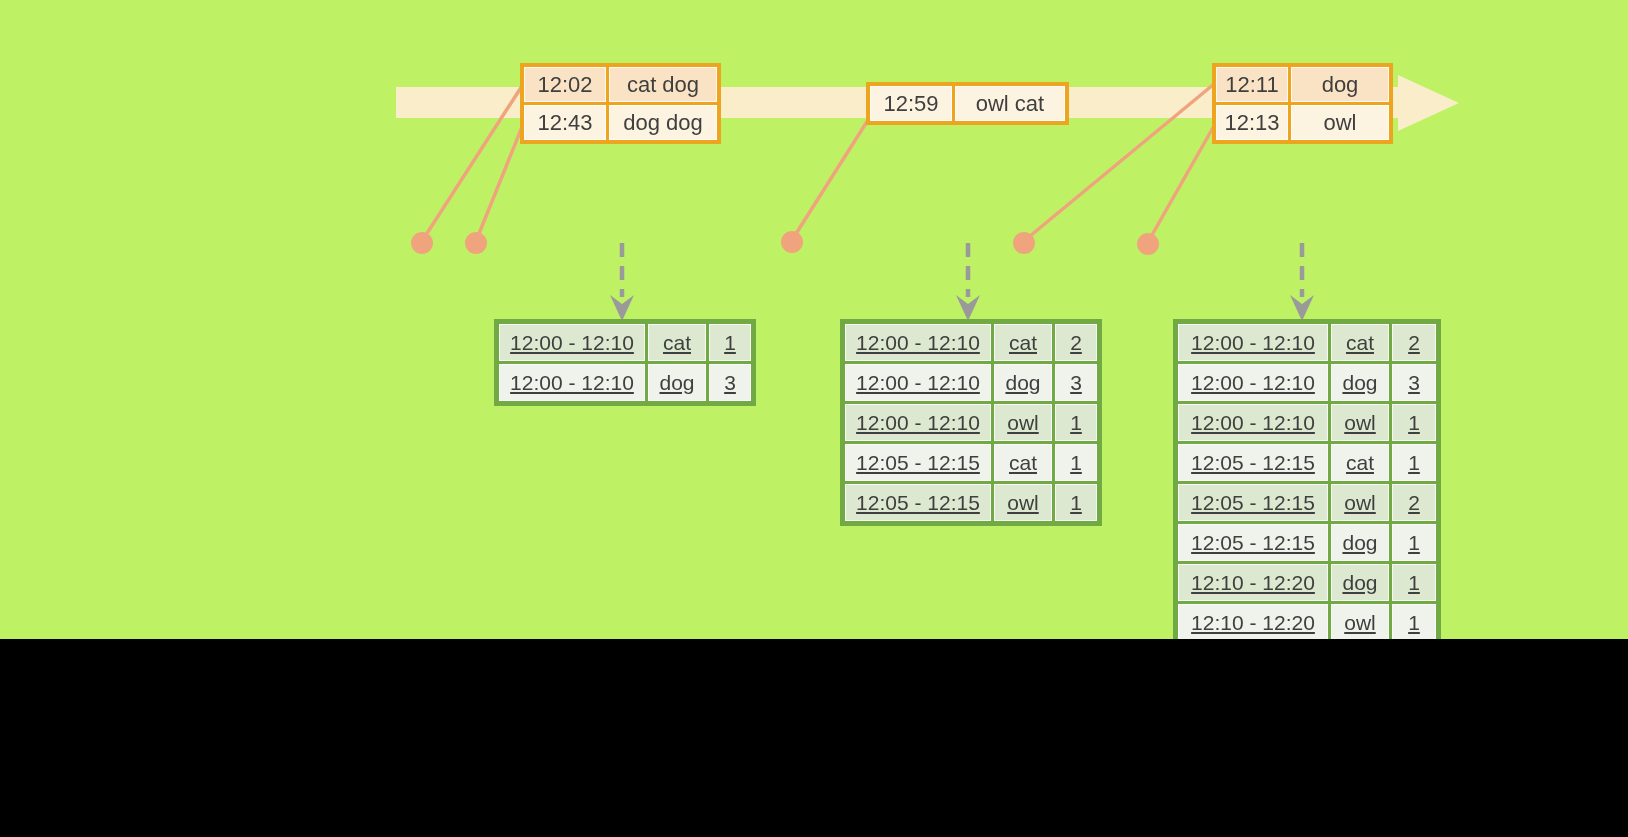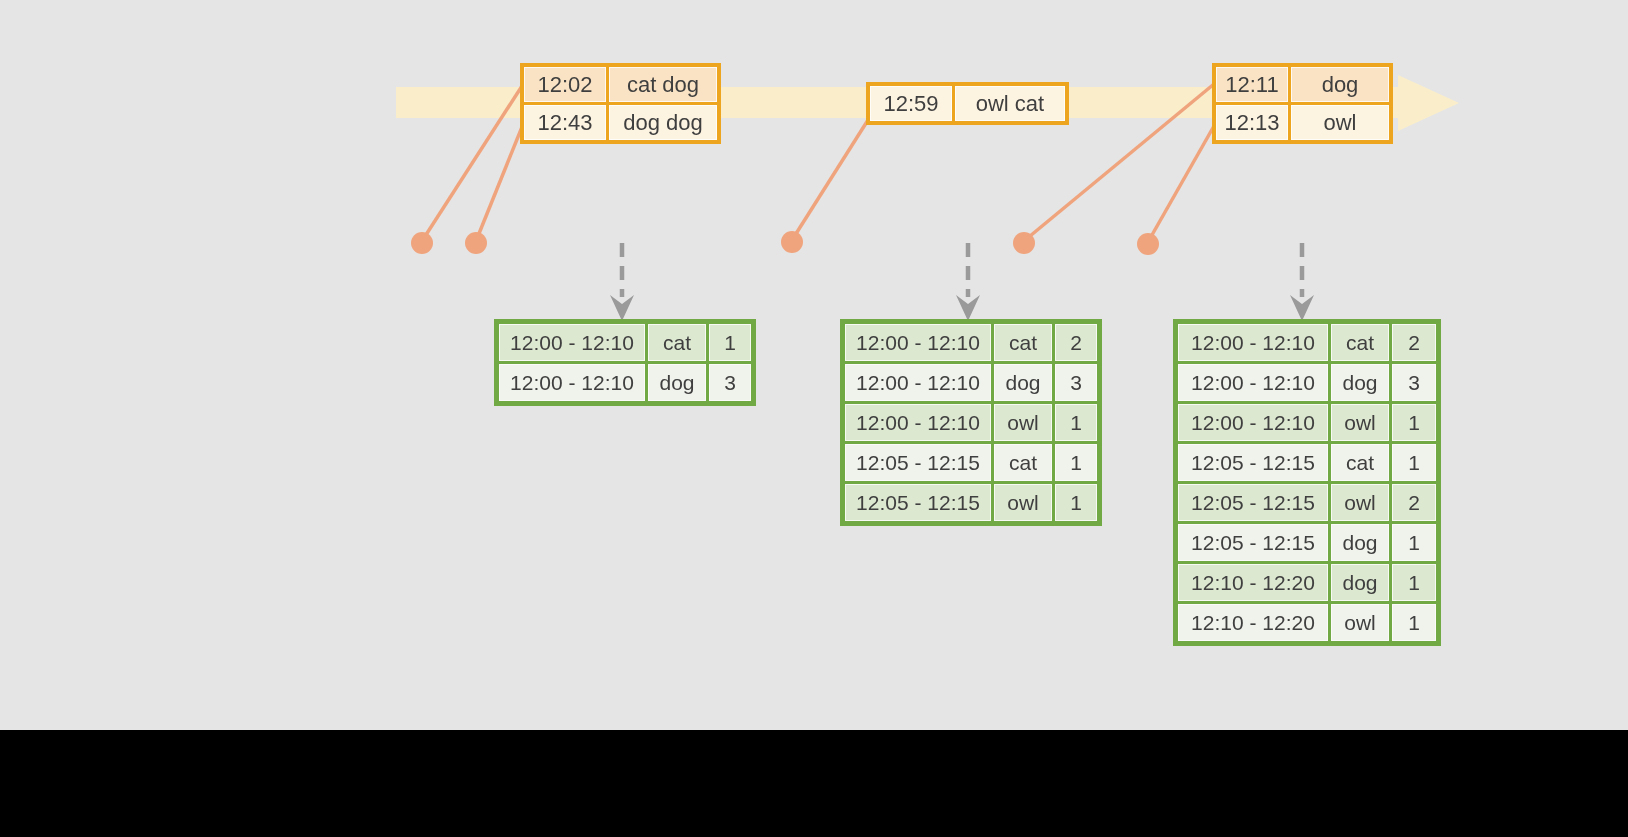--- a/index.html
+++ b/index.html
@@ -1,34 +1,34 @@
 <!DOCTYPE html>
 <html><head>
 <meta charset="utf-8">
 <style>
   html,body{margin:0;padding:0;background:#000;}
   .canvas{
-    position:relative;width:1628px;height:730px;background:#e5e5e5;overflow:hidden;
+    position:relative;width:1628px;height:639px;background:#bef264;overflow:hidden;
     font-family:"Liberation Sans",sans-serif;color:#3F3F3F;
   }
   svg.overlay{position:absolute;left:0;top:0;}
 
   
   .otable{position:absolute;background:#EDA41E;padding:1px;}
   .otable table{border-collapse:separate;border-spacing:3px;table-layout:fixed;}
   .otable td{
     height:33px;text-align:center;vertical-align:middle;
     font-size:22px;color:#3F3F3F;
     box-shadow:inset 0 0 0 1px rgba(255,255,255,.8);
   }
   .otable td.peach{background:#FAE3C4;}
   .otable td.cream{background:#FDF3E1;}
 
   
-  .gtable{position:absolute;background:#71AA45;padding:2px;}
+  .gtable{position:absolute;background:#71AA45;padding:2px;text-decoration:underline;}
   .gtable table{border-collapse:separate;border-spacing:3px;table-layout:fixed;}
   .gtable td{
     height:35px;text-align:center;vertical-align:middle;
     font-size:21px;color:#3F3F3F;
     box-shadow:inset 0 0 0 1px rgba(255,255,255,.75);
   }
   .gtable tr:nth-child(odd) td{background:#DDE8D0;}
   .gtable tr:nth-child(even) td{background:#EFF3EB;}
 </style>
 </head>

